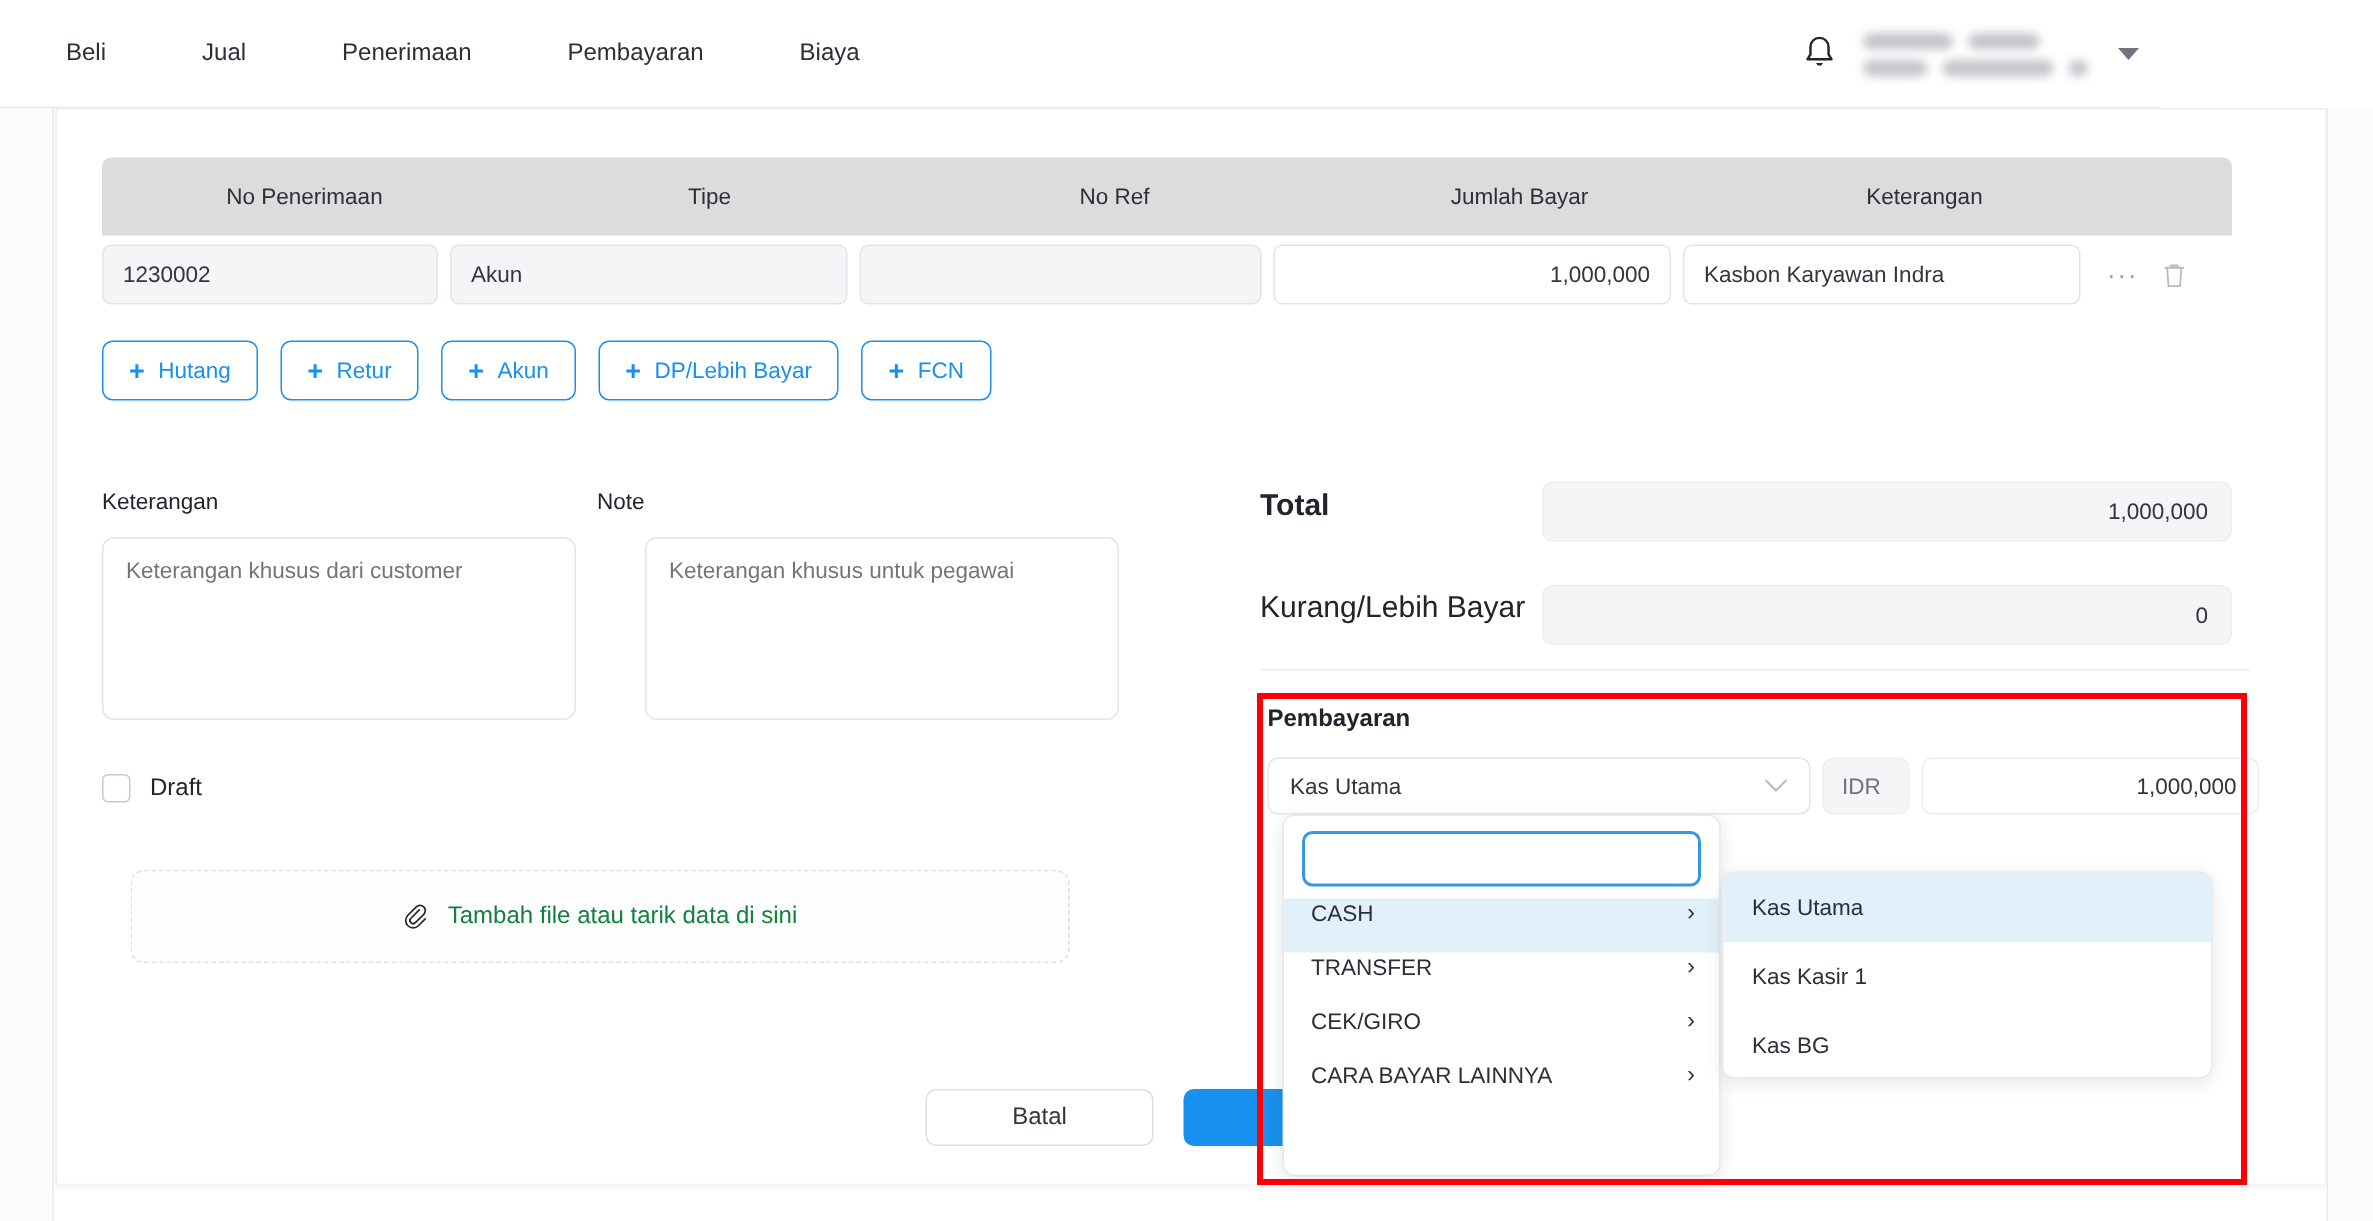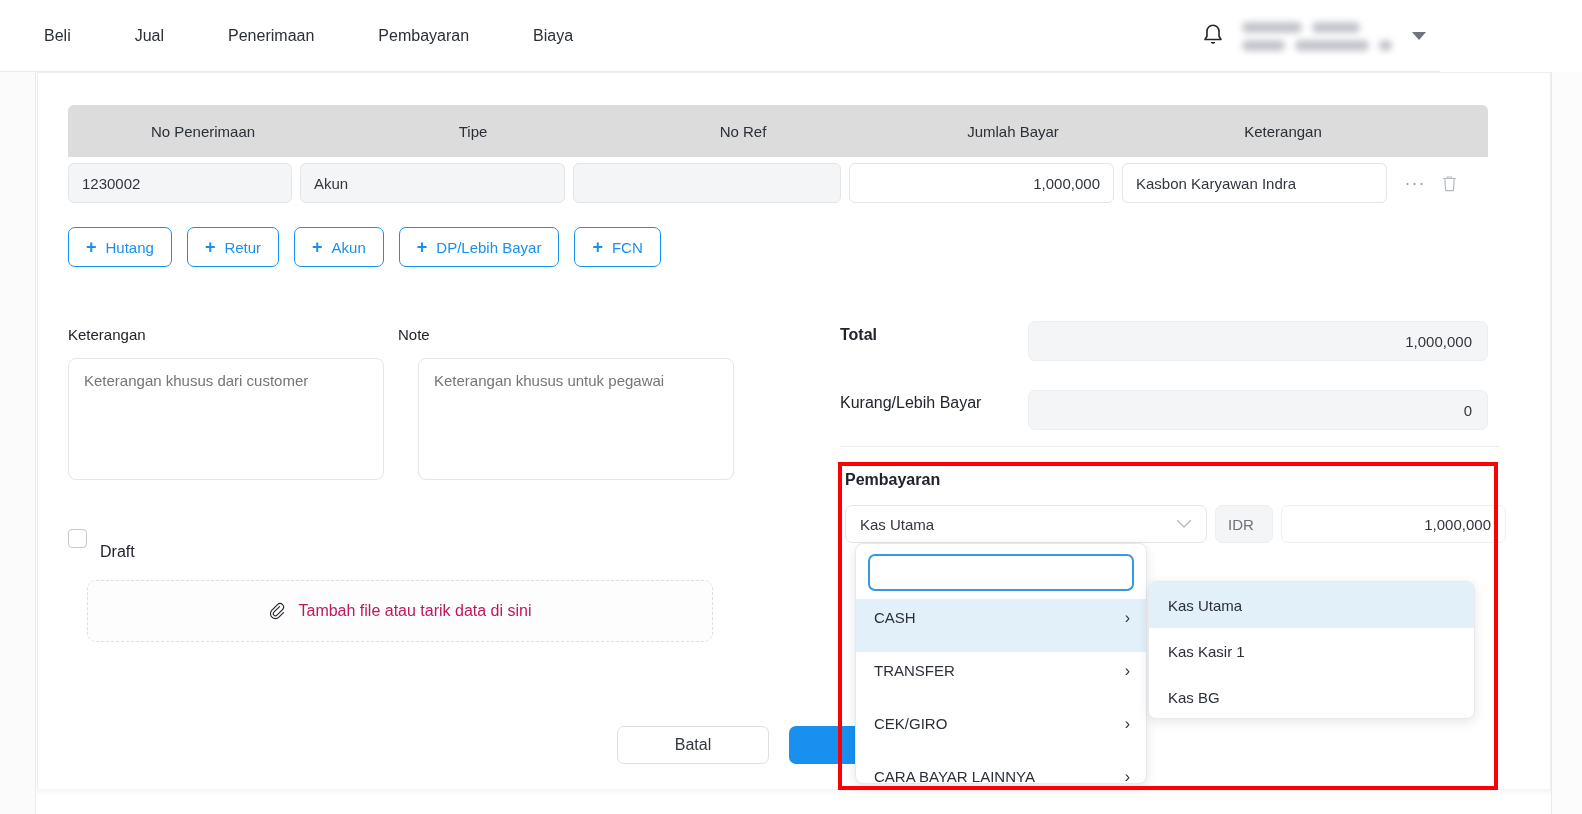--- a/index.html
+++ b/index.html
@@ -108,36 +108,36 @@
   .lbl { position: absolute; font-size: 15px; color: #21242b; }
   .lbl-ket  { left: 68px; top: 326px; }
   .lbl-note { left: 398px; top: 326px; }
   .ta {
     position: absolute; width: 316px; height: 122px;
     border: 1px solid #e3e5e9; border-radius: 8px; background: #fff;
     padding: 13px 15px; font-size: 15px; color: #a9adb5;
     font-family: "Liberation Sans", sans-serif; resize: none;
   }
   .ta-ket  { left: 68px; top: 358px; }
-  .ta-note { left: 418px; top: 358px; }
+  .ta-note { left: 430px; top: 358px; }
 
   
   .draft { position: absolute; left: 68px; top: 516px; display: flex; align-items: center; gap: 13px; cursor: pointer; }
   .chk { width: 19px; height: 19px; border: 1px solid #c5c9cf; border-radius: 4px; background: #fff; }
-  .draft-lbl { font-size: 16px; color: #21242b; margin-top: 27px; }
+  .draft-lbl { font-size: 16px; color: #21242b; }
 
   .dropzone {
     position: absolute; left: 87px; top: 580px; width: 626px; height: 62px;
     border: 1.5px dashed #dcdfe4; border-radius: 9px; background: #fdfdfd;
     display: flex; align-items: center; justify-content: center; gap: 11px;
-    font-size: 16px; color: #be185d; cursor: pointer;
-  }
-
-  
-  .tot-lbl { position: absolute; font-size: 16px; color: #21242b; }
+    font-size: 16px; color: #15803d; cursor: pointer;
+  }
+
+  
+  .tot-lbl { position: absolute; font-size: 20px; color: #21242b; }
   .tot-lbl.strong { font-weight: 700; }
   .lbl-total { left: 840px; top: 326px; }
   .lbl-klb   { left: 840px; top: 394px; text-align: center; }
   .tot-field {
     position: absolute; width: 460px; height: 40px;
     background: #f4f5f6; border: 1px solid #eceef1; border-radius: 7px;
     display: flex; align-items: center; justify-content: flex-end;
     padding: 0 15px; font-size: 15px; color: #32363f;
   }
   .f-total { left: 1028px; top: 321px; }
@@ -195,21 +195,21 @@
     position: absolute; left: 855px; top: 543px; width: 292px; height: 241px;
     background: #fff; border: 1px solid #e7e9ec; border-radius: 8px;
     box-shadow: 0 3px 12px rgba(0,0,0,.10); z-index: 30; overflow: hidden;
   }
   .dd-search {
     margin: 10px 12px 8px 12px; height: 37px; border: 2px solid #3399e6;
     border-radius: 7px; background: #fff; padding: 0 10px;
     display: flex; align-items: center; font-size: 15px; color: #32363f;
   }
   .dd-item {
-    height: 53px; display: flex; align-items: center;
+    height: 36px; display: flex; align-items: center;
     padding: 0 16px 16px 18px; font-size: 15px; color: #2b2f38; cursor: pointer; gap: 31px;
   }
   .dd-item.active { background: #e2f1f9; }
   .dd-arrow { margin-left: auto; color: #31353d; font-size: 16px; }
 
   .submenu {
     position: absolute; left: 1148px; top: 581px; width: 327px; height: 138px;
     background: #fff; border: 1px solid #e7e9ec; border-radius: 8px;
     box-shadow: 0 3px 12px rgba(0,0,0,.10); z-index: 35; overflow: hidden;
   }

